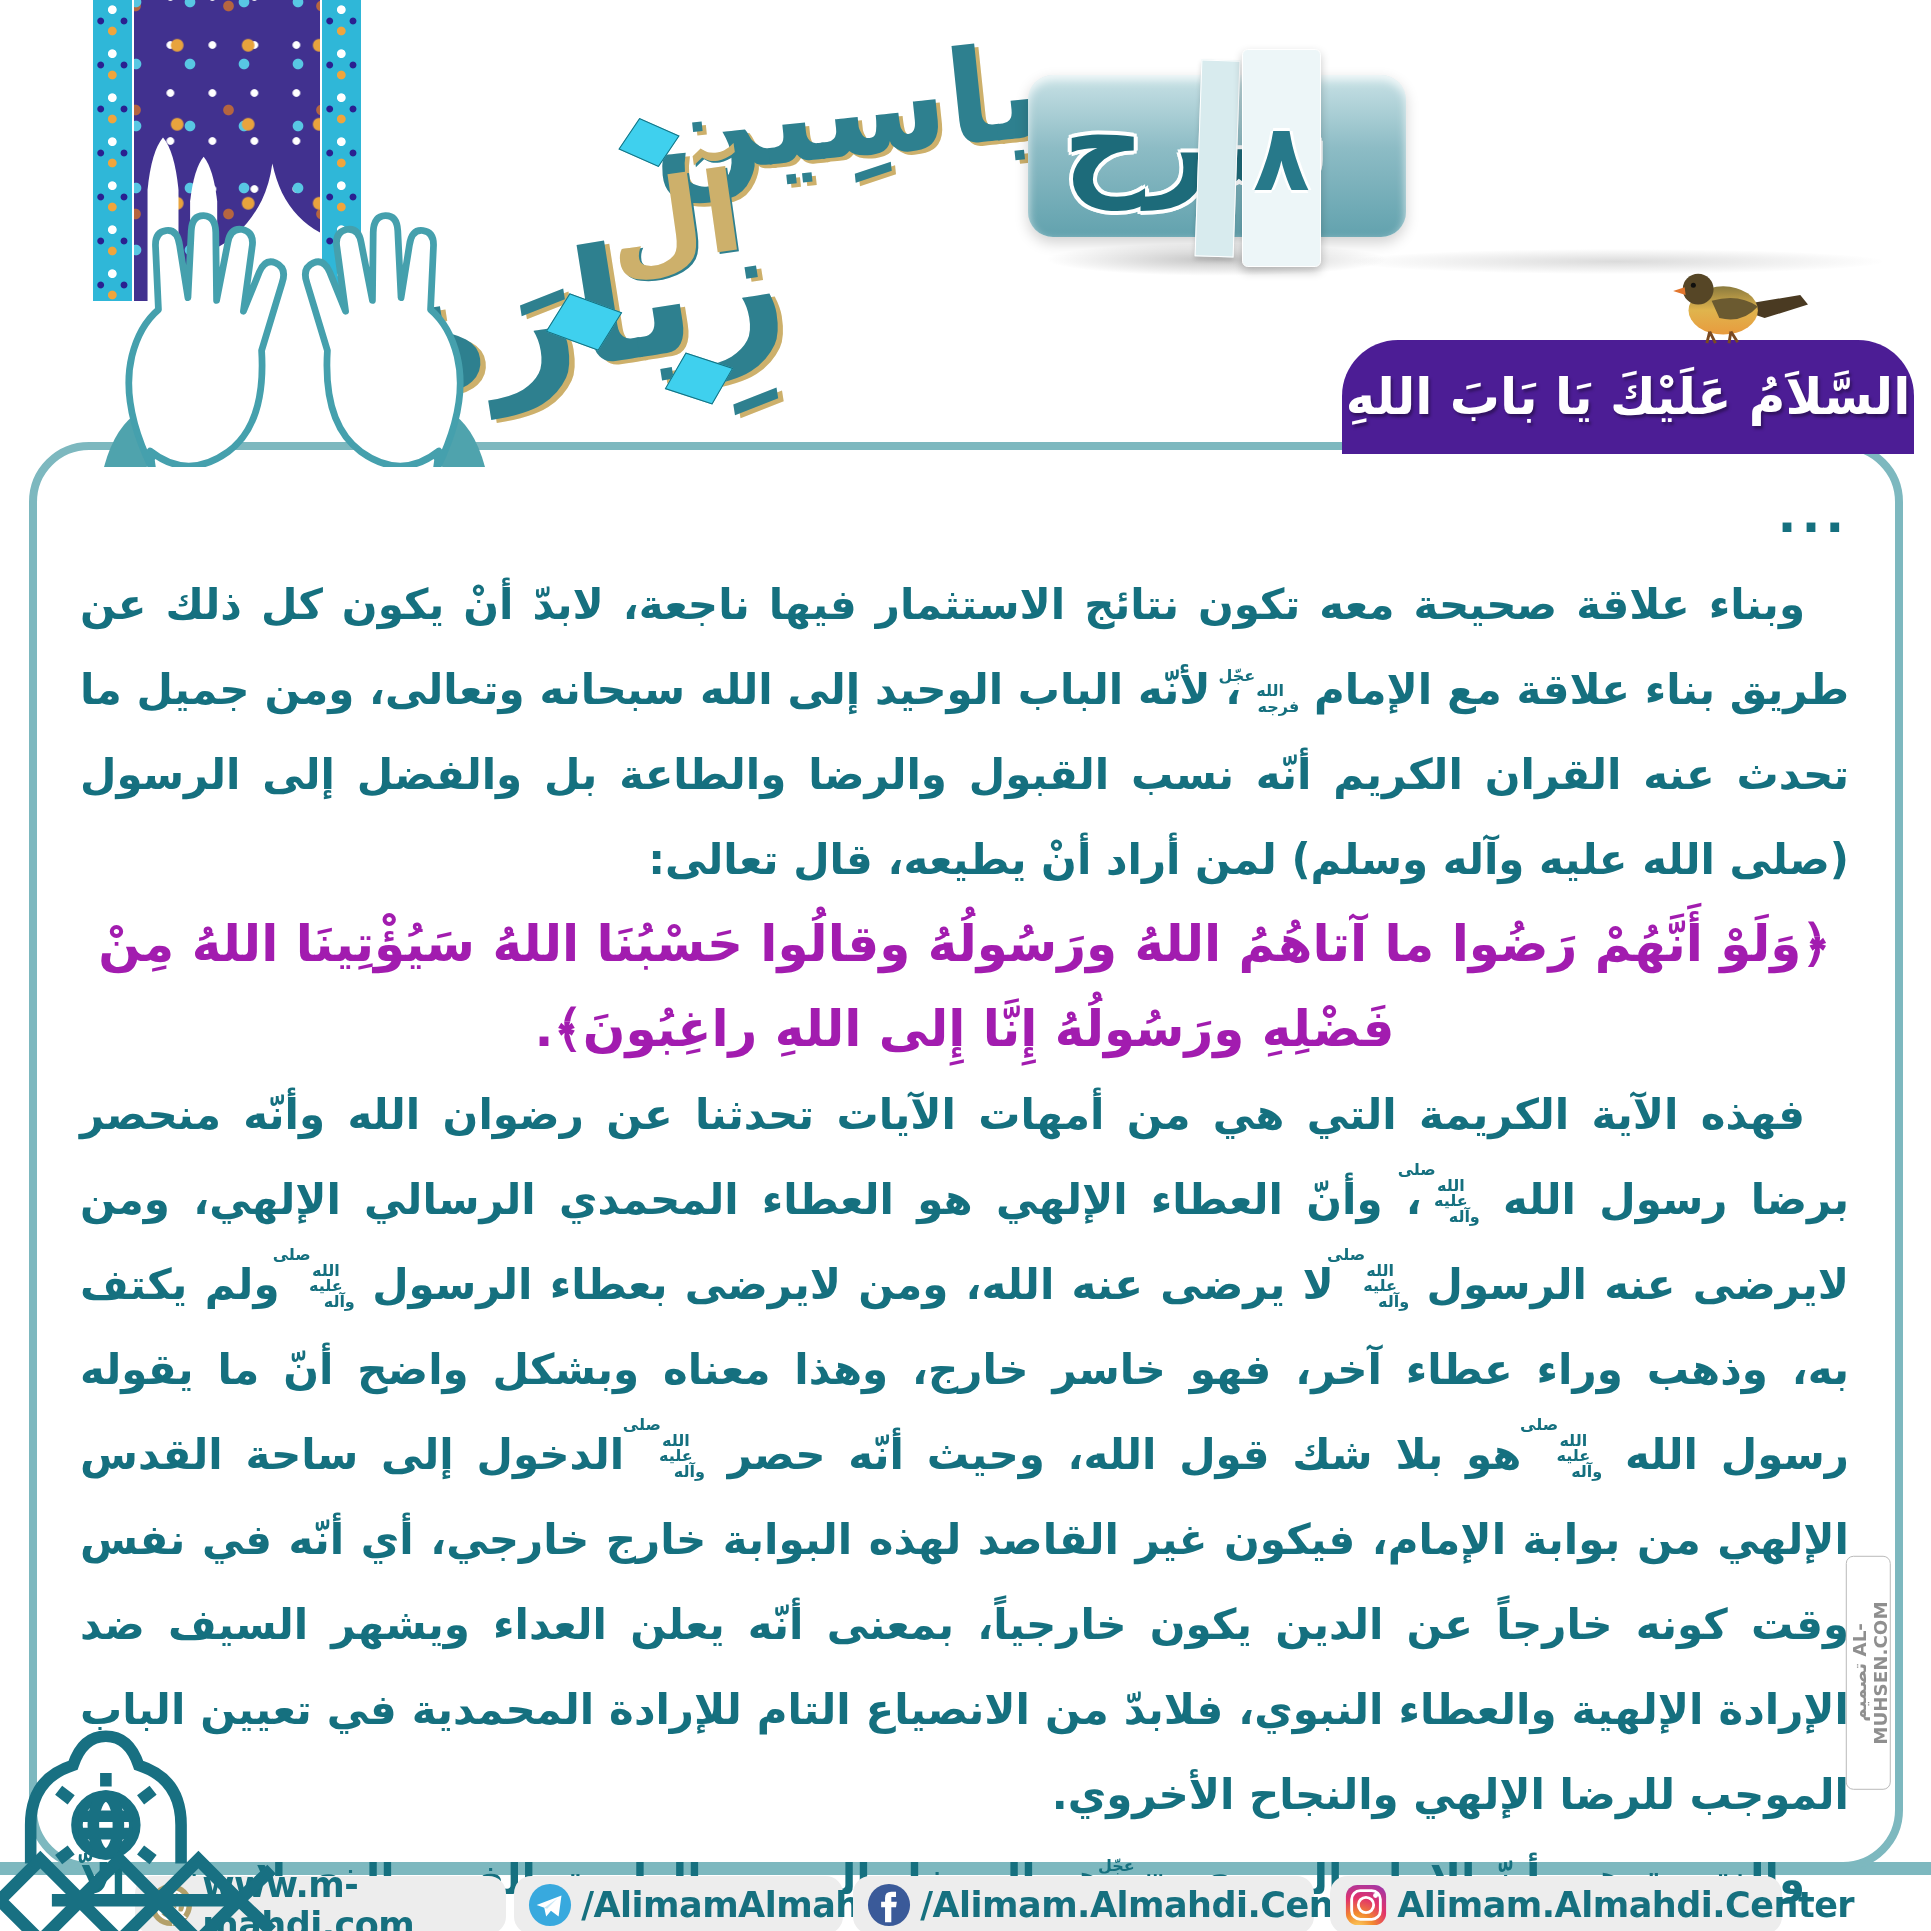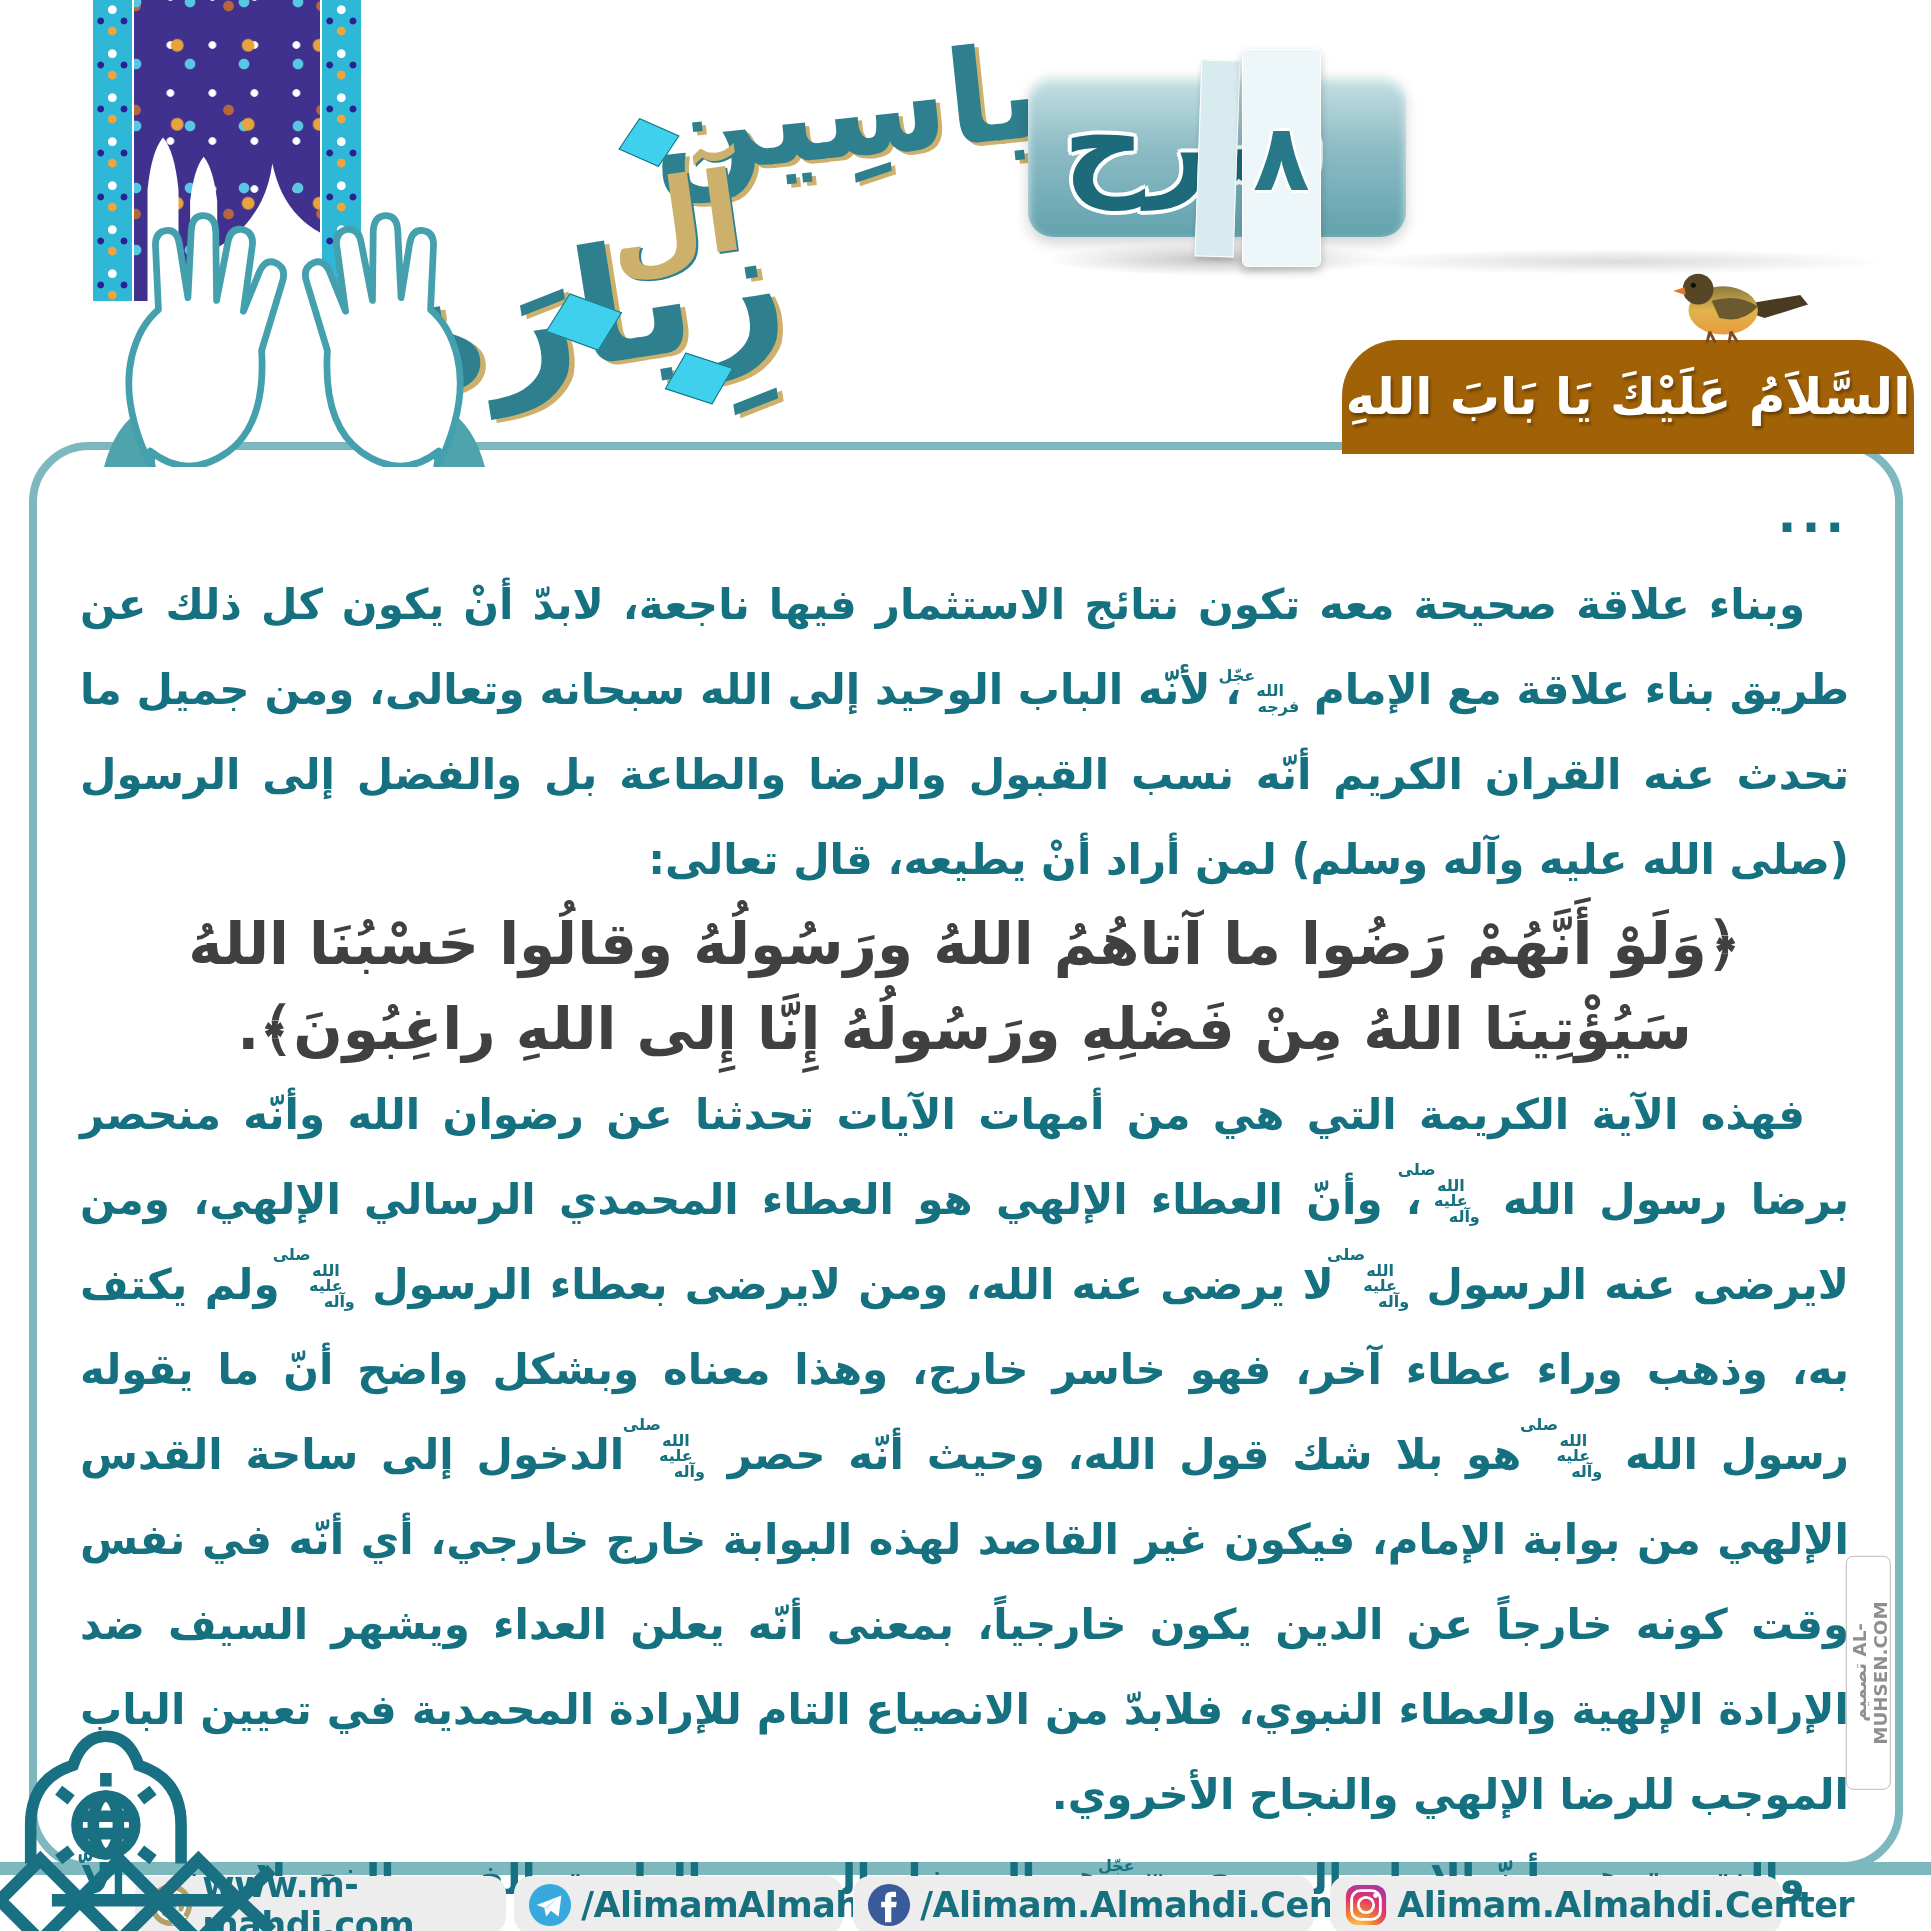--- a/index.html
+++ b/index.html
@@ -8,21 +8,21 @@
 
   
   .bottom-line{position:absolute;left:0;top:1862px;width:1931px;height:12.6px;background:#7db8bf;z-index:0;}
   .content-box{position:absolute;left:29px;top:442px;width:1858px;height:1412px;
                background:#ffffff;border:8.7px solid #7db8bf;border-radius:60px;z-index:1;}
   .text-area{position:absolute;left:43px;right:46px;top:46px;direction:rtl;}
   .ellipsis-line{text-align:right;color:#15707f;font-weight:bold;font-size:50px;line-height:39px;
                  height:66px;letter-spacing:4.8px;padding-left:11.6px;}
   .para{margin:0;font-weight:bold;color:#15707f;font-size:42px;line-height:85px;
         text-align:justify;text-align-last:right;text-indent:44px;}
-  .para.verse{color:#404040;text-align:center;text-align-last:center;text-indent:0;font-size:58px;}
+  .para.verse{color:#a21caf;text-align:center;text-align-last:center;text-indent:0;font-size:50px;}
   .honorific{display:inline-block;width:58px;font-size:16px;line-height:15.4px;text-align:center;
              vertical-align:-7.7px;white-space:normal;font-weight:bold;}
 
   
   .tile-art{position:absolute;left:92px;top:0;width:270px;height:301px;z-index:2;}
   .tile-strip{position:absolute;top:0;width:39px;height:100%;background:#2fb7d8;
               background-image:radial-gradient(circle at 19.3px 9.7px,#ffffff 3.9px,transparent 4.8px),
                                radial-gradient(circle at 19.3px 31px,#f0a53c 3.9px,transparent 4.8px),
                                radial-gradient(circle at 7.7px 21px,#2a2090 2.9px,transparent 3.9px),
                                radial-gradient(circle at 31px 21px,#2a2090 2.9px,transparent 3.9px);
@@ -65,21 +65,21 @@
             border:1.9px solid #ffffff;border-radius:5.8px;box-shadow:0 4.8px 9.7px rgba(0,0,0,.22);
             display:flex;align-items:center;justify-content:center;}
   .ribbon-num{font-size:93px;font-weight:bold;color:#27798a;
         text-shadow:-2.9px 0 #fff,2.9px 0 #fff,0 -2.9px #fff,0 2.9px #fff;}
   .banner-shadow{position:absolute;left:1045px;top:243px;width:344px;height:33px;border-radius:50%;
           background:radial-gradient(ellipse at center,rgba(60,60,60,.30),rgba(60,60,60,0) 70%);z-index:2;}
   .smudge{position:absolute;left:1352px;top:249px;width:531px;height:25px;border-radius:50%;
           background:radial-gradient(ellipse at center,rgba(90,90,90,.22),rgba(90,90,90,0) 72%);z-index:2;}
 
   
-  .subtitle-box{position:absolute;left:1342px;top:340px;width:572px;height:114px;background:#a16207;
+  .subtitle-box{position:absolute;left:1342px;top:340px;width:572px;height:114px;background:#4c1d95;
                 border-radius:56px 56px 0 0;display:flex;align-items:center;justify-content:center;z-index:3;}
   .subtitle-text{color:#ffffff;font-weight:bold;font-size:50px;direction:rtl;white-space:nowrap;
                  text-shadow:1.9px 2.9px 2.9px rgba(0,0,0,.35);}
   .bird{position:absolute;left:1673px;top:268px;width:137px;height:79px;z-index:4;}
 
   
   .pill{position:absolute;top:1876px;height:58px;background:#ededed;border-radius:17.4px;
         display:flex;align-items:center;gap:9.7px;padding:0 13.5px;box-sizing:border-box;
         font-weight:bold;font-size:35px;color:#16707f;z-index:4;letter-spacing:-0.5px;}
   .pill .icon{flex:0 0 auto;width:44px;height:44px;display:block;}

